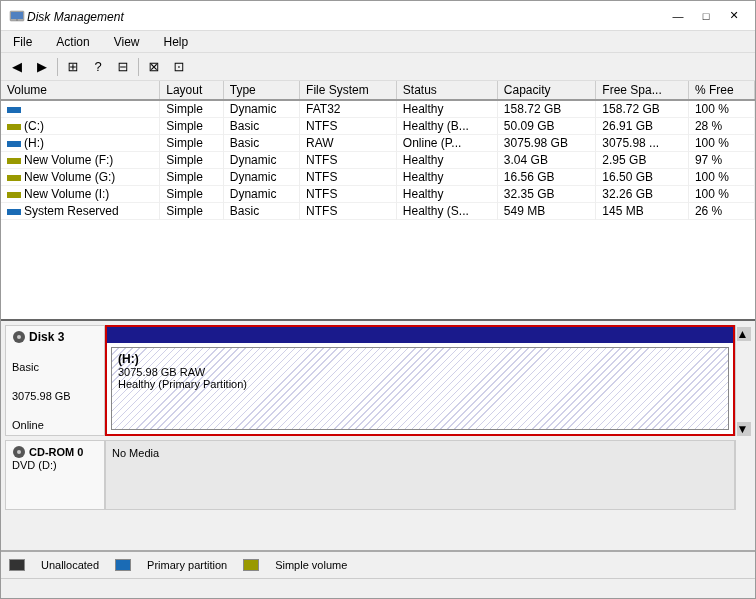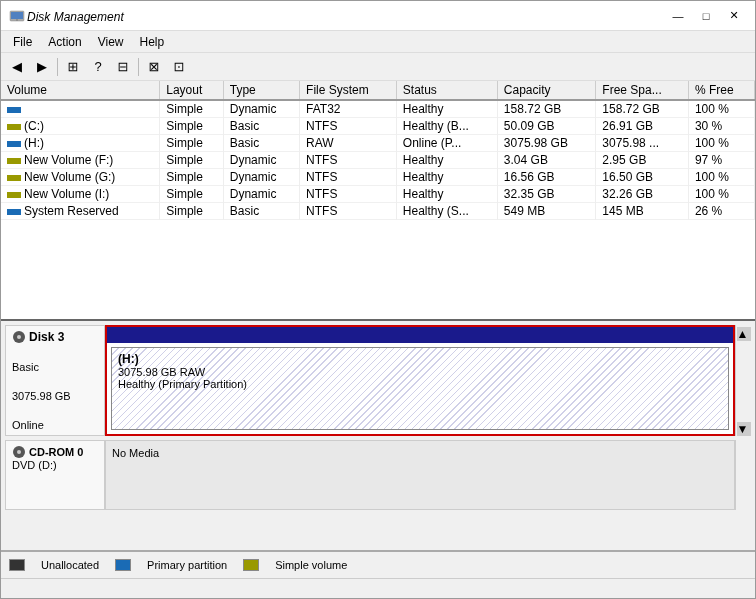--- a/index.html
+++ b/index.html
@@ -53,21 +53,21 @@
       border: none;
       cursor: pointer;
       font-size: 11px;
       display: flex;
       align-items: center;
       justify-content: center;
     }
 
     .menu-bar {
       display: flex;
-      gap: 0;
+      gap: 8px;
       background: #f0f0f0;
       padding: 2px 4px;
       border-bottom: 1px solid #ddd;
       height: 22px;
       align-items: center;
     }
     .menu-item {
       padding: 2px 8px;
       cursor: pointer;
       font-size: 12px;
@@ -340,21 +340,21 @@
     <td>100 %</td>
   </tr>
             <tr>
     <td><span class="vol-icon icon-olive"></span>(C:)</td>
     <td>Simple</td>
     <td>Basic</td>
     <td>NTFS</td>
     <td>Healthy (B...</td>
     <td>50.09 GB</td>
     <td>26.91 GB</td>
-    <td>30 %</td>
+    <td>28 %</td>
   </tr>
             <tr>
     <td><span class="vol-icon icon-blue"></span>(H:)</td>
     <td>Simple</td>
     <td>Basic</td>
     <td>RAW</td>
     <td>Online (P...</td>
     <td>3075.98 GB</td>
     <td>3075.98 ...</td>
     <td>100 %</td>

